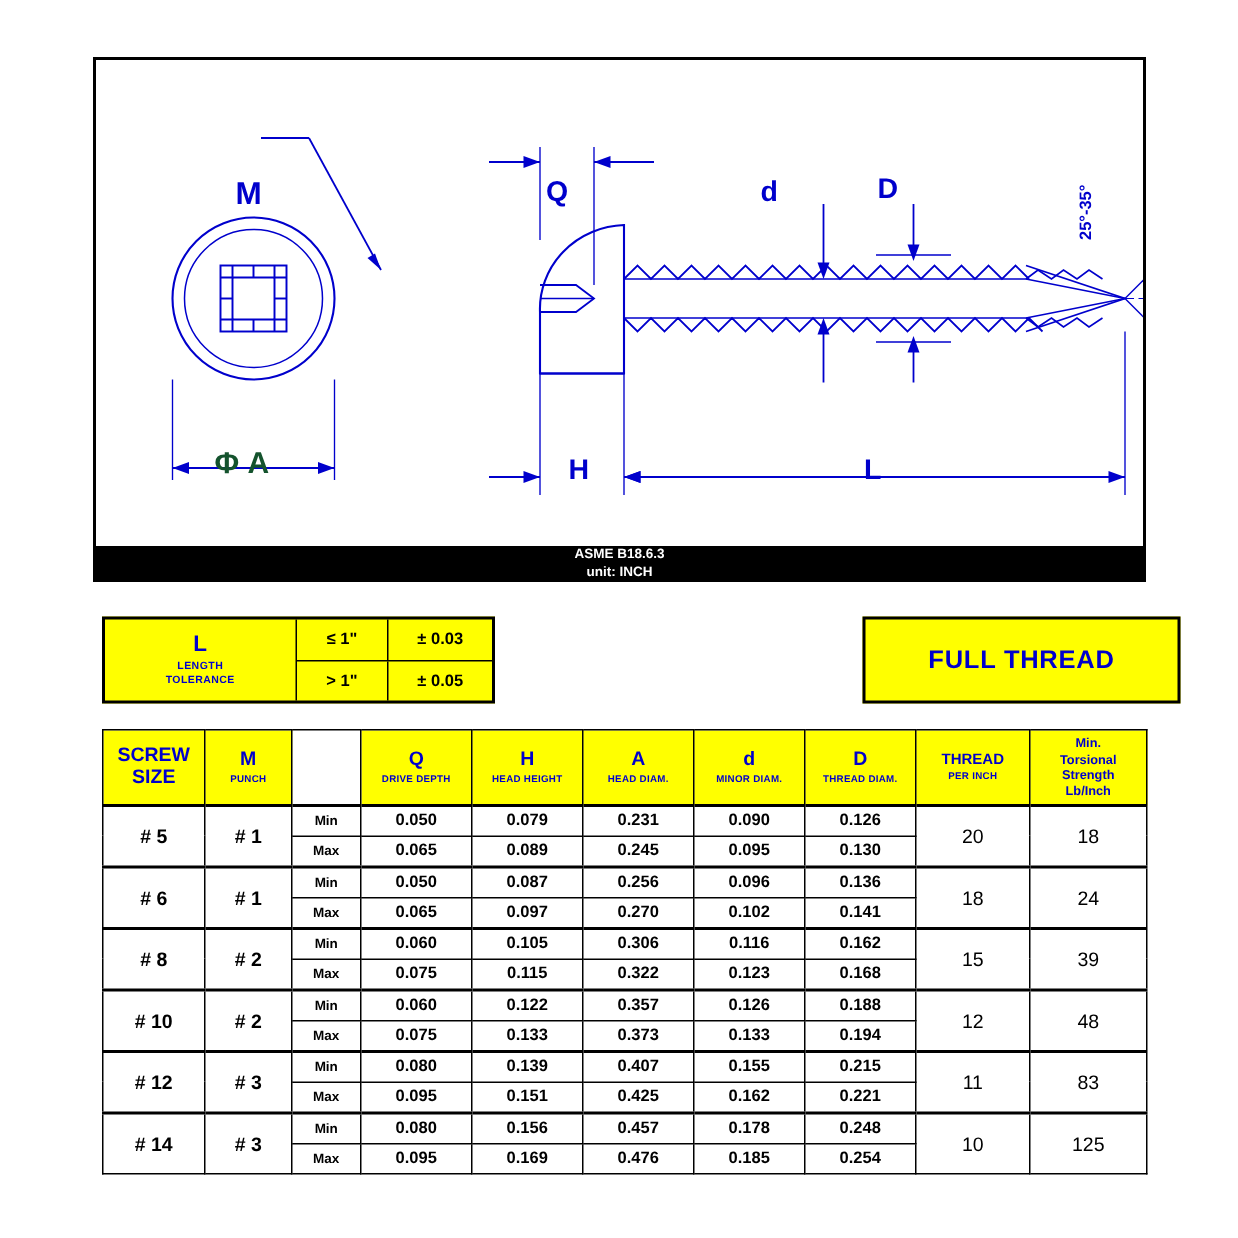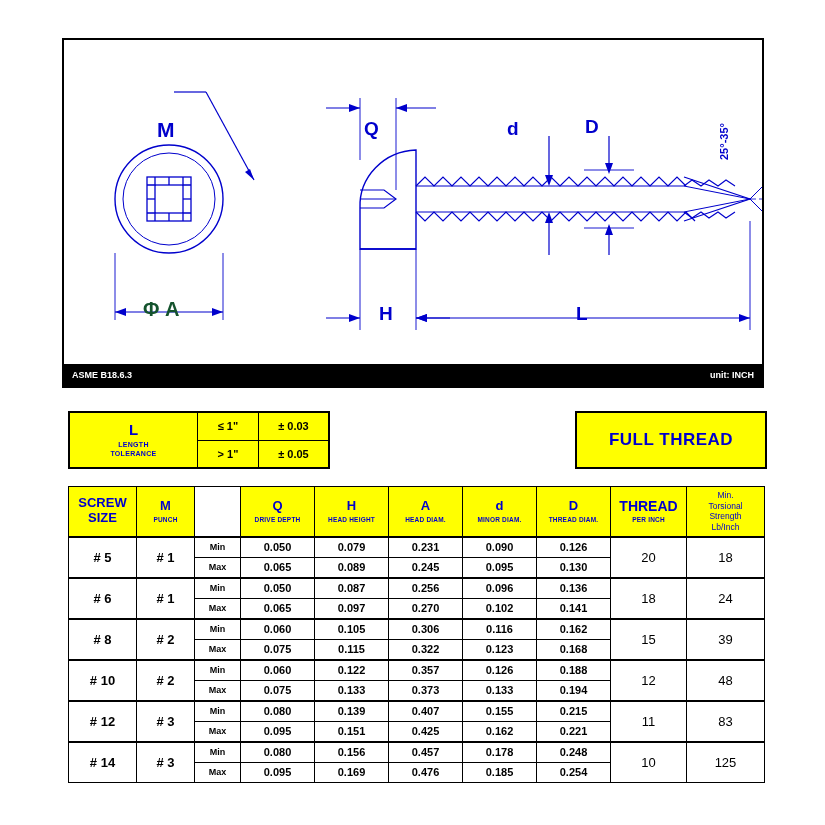--- a/index.html
+++ b/index.html
@@ -17,20 +17,21 @@
     border:2px solid #000;background:#fff;box-sizing:border-box;
   }
   #drawing svg{position:absolute;left:0;top:0;}
   .blk{
     position:absolute;left:0;bottom:0;width:100%;height:22px;
     background:#000;color:#fff;
     font-size:9px;font-weight:bold;
     display:flex;align-items:center;justify-content:space-between;
     padding:0 8px;box-sizing:border-box;
     font-family:"Liberation Sans", sans-serif;
+    flex-direction:column;
   }
   
   #tolbox{
     position:absolute;left:68px;top:411px;width:262px;height:58px;
     border:2px solid #000;background:#ffff00;box-sizing:border-box;
     display:flex;
   }
   #tolbox .left{
     width:128px;border-right:1.5px solid #000;box-sizing:border-box;
     display:flex;flex-direction:column;align-items:center;justify-content:center;
@@ -40,33 +41,33 @@
   #tolbox .right{flex:1;display:flex;flex-direction:column;}
   #tolbox .trow{
     flex:1;display:flex;align-items:center;
     font-size:11px;font-weight:bold;color:#000;
   }
   #tolbox .trow:first-child{border-bottom:1.5px solid #000;}
   #tolbox .c1{width:60px;text-align:center;border-right:1.5px solid #000;height:100%;display:flex;align-items:center;justify-content:center;}
   #tolbox .c2{flex:1;text-align:center;}
   
   #fullthread{
-    position:absolute;left:575px;top:411px;width:192px;height:58px;
+    position:absolute;left:575px;top:411px;width:212px;height:58px;
     border:2px solid #000;background:#ffff00;box-sizing:border-box;
     display:flex;align-items:center;justify-content:center;
     font-size:17px;font-weight:bold;color:#0000cc;letter-spacing:.5px;
   }
   
   #tablewrap{position:absolute;left:68px;top:486px;width:696px;}
   table{border-collapse:collapse;width:696px;table-layout:fixed;}
   th,td{border:1.2px solid #000;text-align:center;}
   thead th{background:#ffff00;color:#0000cc;padding:3px 1px;}
   .h-main{font-size:13px;font-weight:bold;display:block;line-height:1.15;}
   .h-sub{font-size:6.5px;font-weight:bold;display:block;line-height:1.2;margin-top:2px;letter-spacing:.2px;}
-  .h-tors{font-size:8.5px;font-weight:normal;line-height:1.25;display:block;}
+  .h-tors{font-size:8.5px;font-weight:bold;line-height:1.25;display:block;}
   tbody td{font-size:11px;font-weight:bold;color:#000;height:19px;padding:0;}
   td.size,td.punch{font-size:13px;font-weight:bold;color:#000;}
   td.minmax{font-size:9px;font-weight:bold;color:#000;}
   td.thread,td.tors{font-size:13px;font-weight:normal;color:#000;}
   .thick-top > td, .thick-top > th{border-top-width:2px;}
 </style>
 </head>
 <body>
 
 <div id="drawing">
@@ -239,21 +240,21 @@
       </th>
       <th>
         <span class="h-main">d</span>
         <span class="h-sub">MINOR DIAM.</span>
       </th>
       <th>
         <span class="h-main">D</span>
         <span class="h-sub">THREAD DIAM.</span>
       </th>
       <th>
-        <span class="h-main" style="font-size:14px;">THREAD</span>
+        <span class="h-main" style="font-size:10px;">THREAD</span>
         <span class="h-sub">PER INCH</span>
       </th>
       <th>
         <span class="h-tors">Min.</span>
         <span class="h-tors">Torsional</span>
         <span class="h-tors">Strength</span>
         <span class="h-tors sm">Lb/Inch</span>
       </th>
     </tr>
   </thead>

